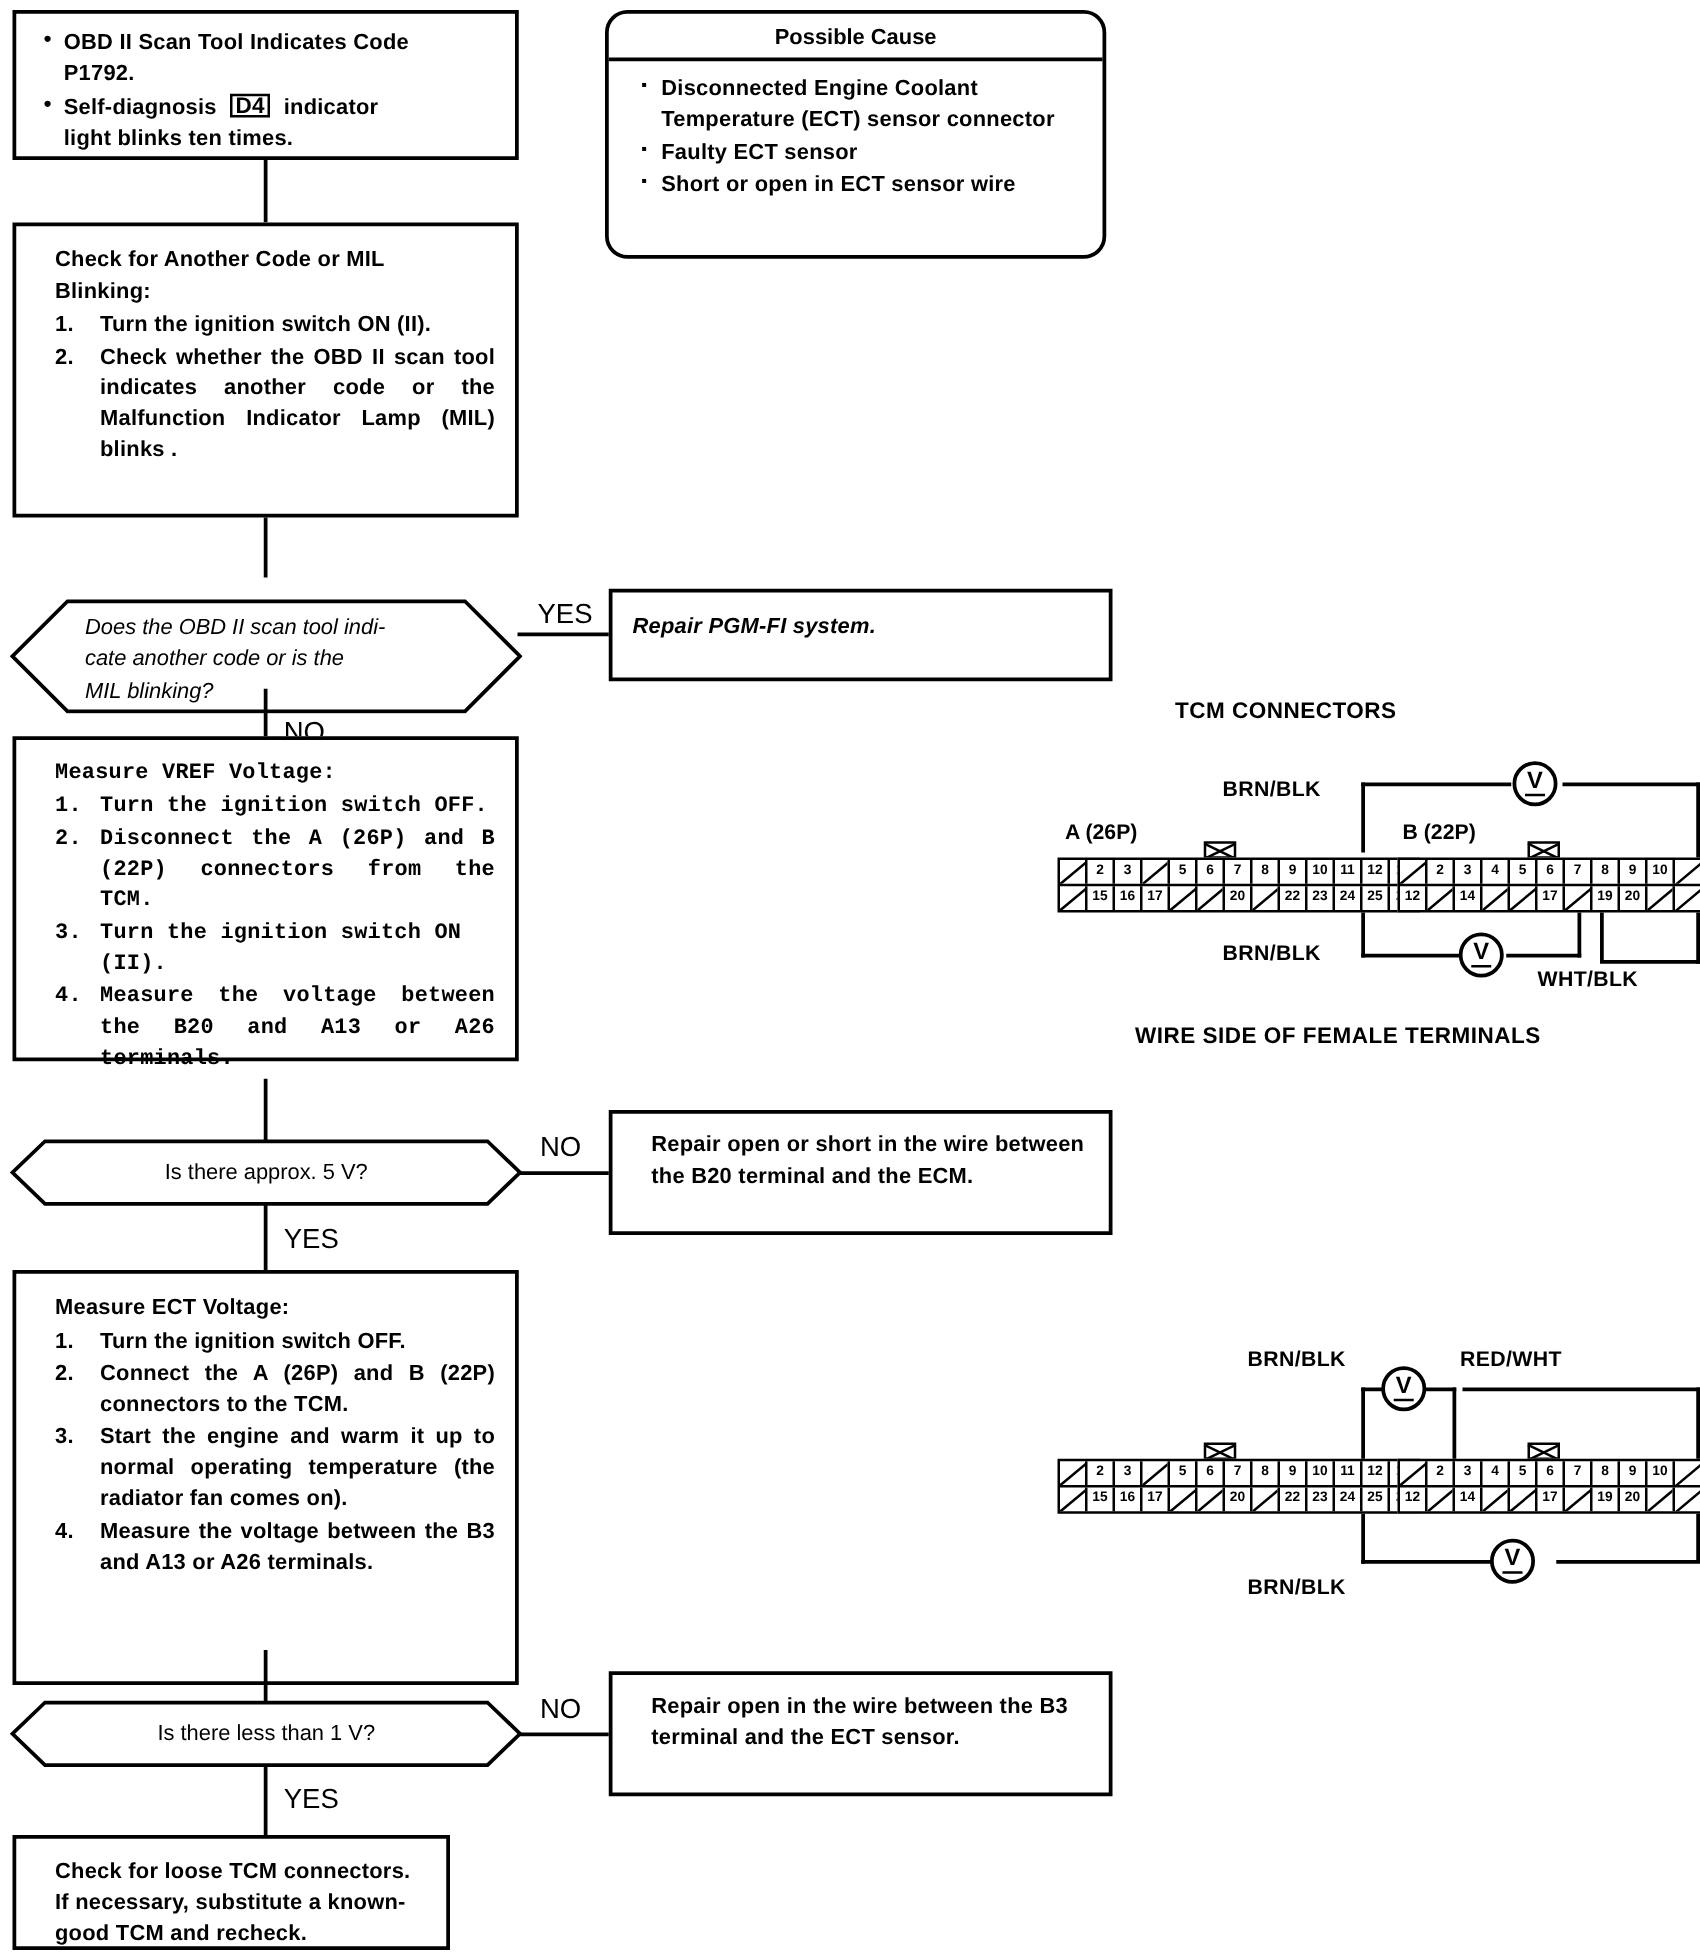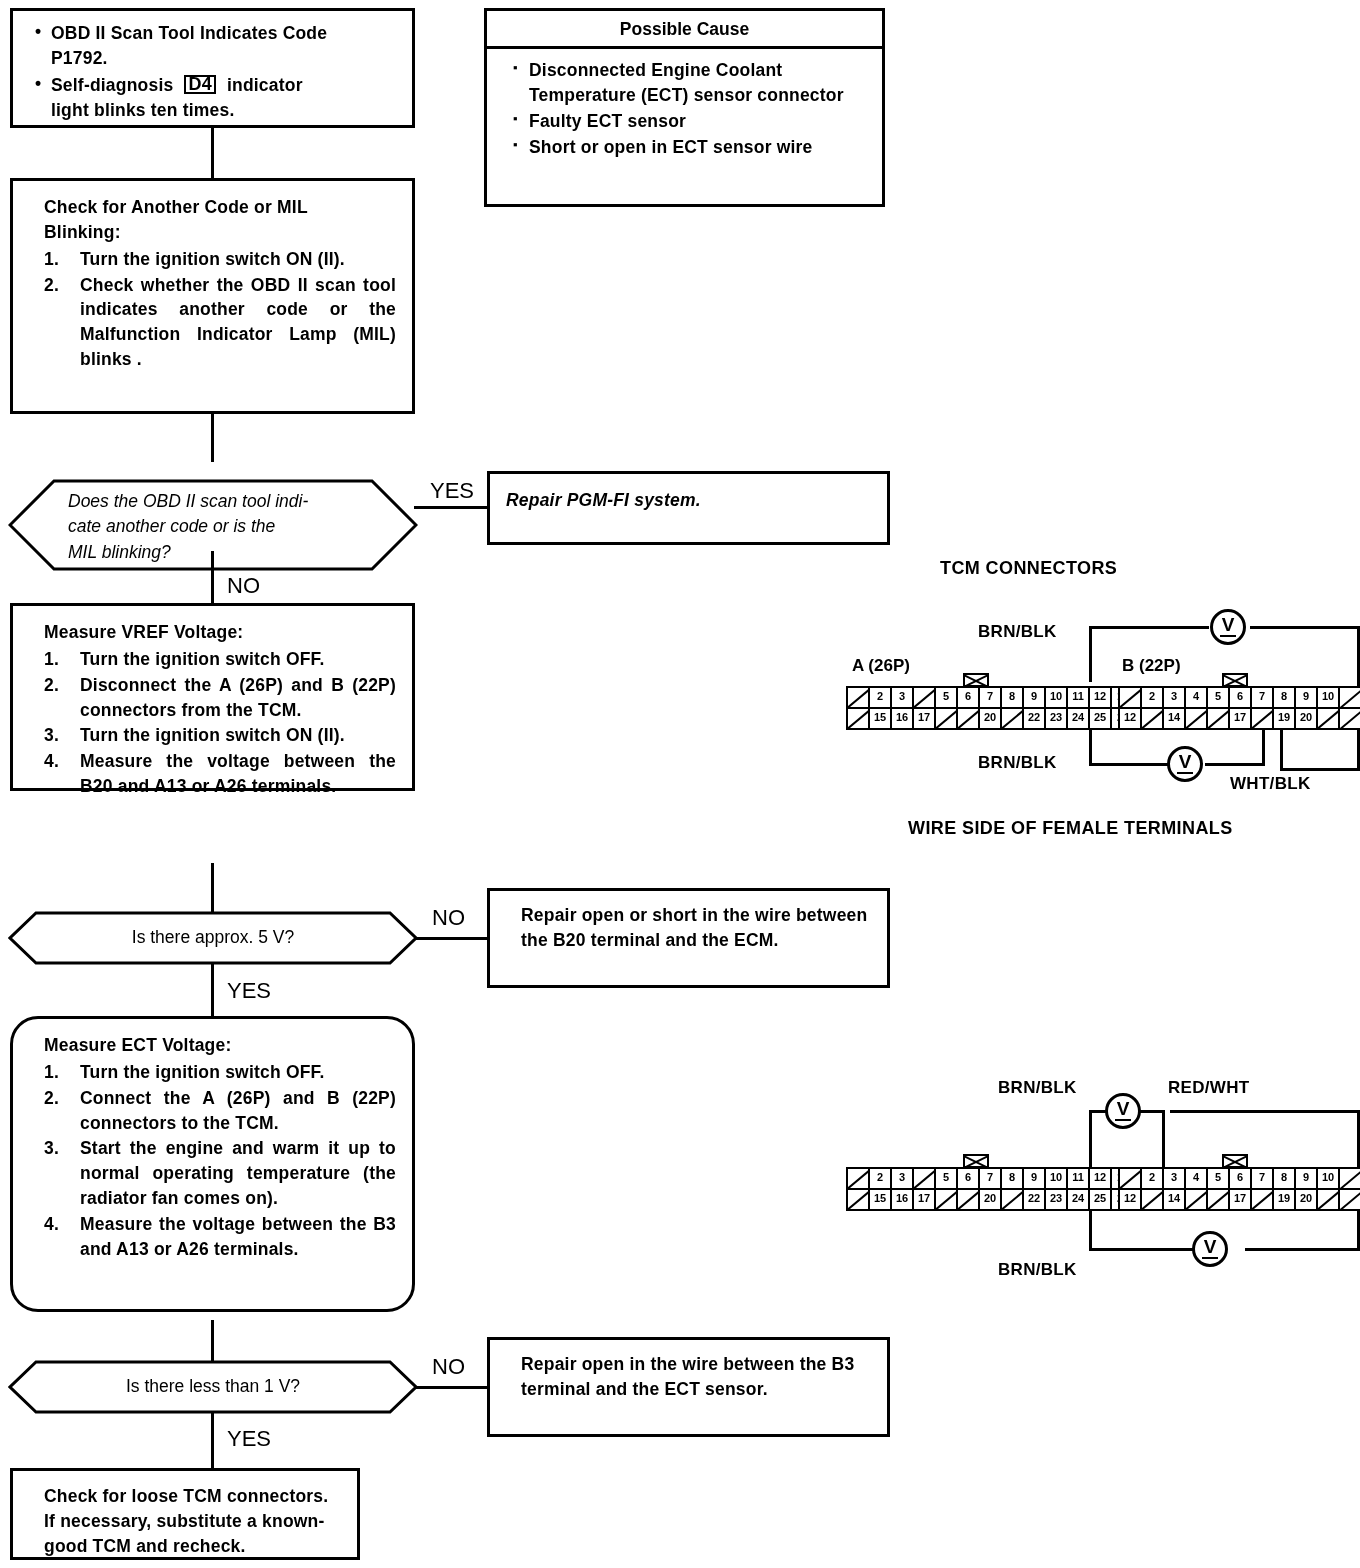--- a/index.html
+++ b/index.html
@@ -222,21 +222,21 @@
         <span>Self-diagnosis</span>
         <span style="display:inline-block;border:2px solid #000;padding:0 2px;font-size:18px;line-height:15px;vertical-align:1px;margin:0 6px;">
           <span>D4</span>
         </span>
         <span>indicator</span><br>
         <span>light blinks ten times.</span>
       </div>
     </div>
   </div>
 
-  <div class="box" style="left:484px; top:8px; width:401px; height:199px;">
+  <div class="box" style="left:484px; top:8px; width:401px; height:199px;border-radius:18px;">
     <div class="hdr-title hdr-rule">Possible Cause</div>
     <div class="btxt" style="padding:9px 14px 0 26px;">
       <ul class="blist sqbul">
         <li>Disconnected Engine Coolant Temperature (ECT) sensor connector</li>
         <li>Faulty ECT sensor</li>
         <li>Short or open in ECT sensor wire</li>
       </ul>
     </div>
   </div>
 
@@ -277,21 +277,21 @@
 
   <div class="box" style="left:487px; top:471px; width:403px; height:74px;">
     <div class="btxt" style="padding:14px 14px 0 16px;font-style:italic;">
       <span>Repair PGM-FI system.</span>
     </div>
   </div>
 
   <div class="vline" style="left:211px; top:551px; height:54px;"></div>
   <div class="edge-label" style="left:227px; top:575px;">NO</div>
 
-  <div class="box" style="left:10px; top:603px; width:405px; height:188px;">
+  <div class="box" style="left:10px; top:589px; width:405px; height:260px;font-family:Liberation Mono, monospace;">
     <div class="btxt" style="padding:14px 16px 0 31px;">
       <div>Measure VREF Voltage:</div>
       <ul class="steps" style="margin-top:2px;">
         <li>
           <span class="num">1.</span>
           <span>Turn the ignition switch OFF.</span>
         </li>
         <li class="just">
           <span class="num">2.</span>
           <span>Disconnect the A (26P) and B (22P) connectors from the TCM.</span>
@@ -324,21 +324,21 @@
 
   <div class="box" style="left:487px; top:888px; width:403px; height:100px;">
     <div class="btxt" style="padding:12px 18px 0 31px;">
       <span>Repair open or short in the wire between the B20 terminal and the ECM.</span>
     </div>
   </div>
 
   <div class="vline" style="left:211px; top:963px; height:55px;"></div>
   <div class="edge-label" style="left:227px; top:980px;">YES</div>
 
-  <div class="box" style="left:10px; top:1016px; width:405px; height:296px;border-radius:28px;">
+  <div class="box" style="left:10px; top:1016px; width:405px; height:332px;">
     <div class="btxt" style="padding:14px 16px 0 31px;">
       <div>Measure ECT Voltage:</div>
       <ul class="steps" style="margin-top:2px;">
         <li>
           <span class="num">1.</span>
           <span>Turn the ignition switch OFF.</span>
         </li>
         <li class="just">
           <span class="num">2.</span>
           <span>Connect the A (26P) and B (22P) connectors to the TCM.</span>

